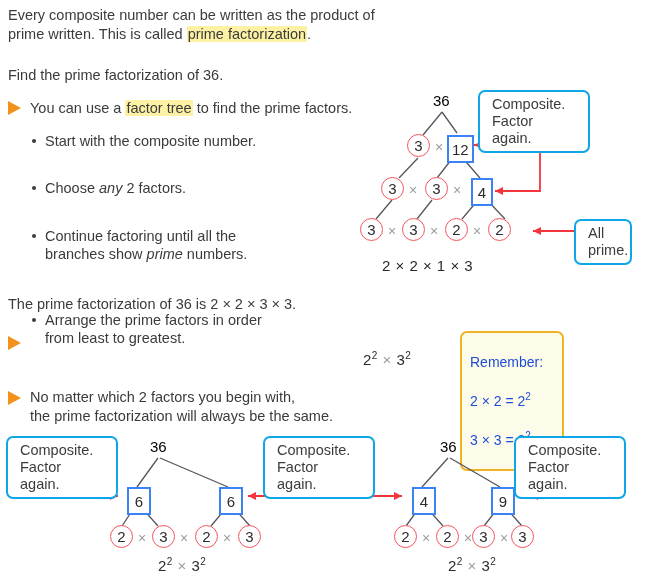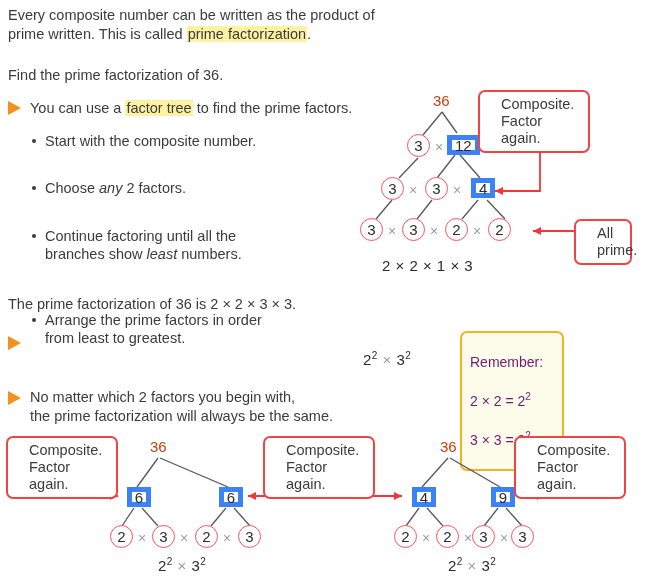--- a/index.html
+++ b/index.html
@@ -27,56 +27,56 @@
     content:"";position:absolute;left:4px;top:7px;
     width:4px;height:4px;border-radius:50%;background:#3b3b3b;
   }
   .tri{
     width:0;height:0;
     border-left:13px solid #f2921d;
     border-top:7px solid transparent;
     border-bottom:7px solid transparent;
   }
   .callout{
-    border:2px solid #ef4444;
+    border:2px solid #0ea5e9;
     border-radius:7px;
     background:#ffffff;
     color:#3b3b3b;
     font-size:14.5px;
     line-height:17px;
-    padding:4px 21px;
+    padding:4px 12px;
     box-sizing:border-box;
     white-space:pre-line;
   }
   .remember{
     border:2px solid #f0b323;
     border-radius:7px;
     background:#fdfbe9;
-    color:#701a75;
+    color:#1d4ed8;
     font-size:14px;
     line-height:17px;
     padding:4px 8px;
     box-sizing:border-box;
     white-space:pre-line;
   }
   .num-circle{
     width:23px;height:23px;border-radius:50%;
     border:1.6px solid #f4545c;
     color:#2c2c2c;font-size:15px;
     display:flex;align-items:center;justify-content:center;
     box-sizing:border-box;background:#fff;
   }
   .num-box{
-    height:20px;min-width:22px;
-    border:5px solid #3b82f6;
+    height:28px;min-width:22px;
+    border:2px solid #3b82f6;
     color:#2c2c2c;font-size:15px;
     display:flex;align-items:center;justify-content:center;
     box-sizing:border-box;background:#fff;padding:0 3px;
   }
-  .plain-num{font-size:15px;color:#c2410c;}
+  .plain-num{font-size:15px;color:#000000;}
   .times{color:#9b9b9b;font-size:14px;}
   .expr{font-size:15px;color:#2c2c2c;letter-spacing:.5px;}
   .expr sup{font-size:10px;}
   svg{position:absolute;left:0;top:0;overflow:visible;pointer-events:none;}
 </style>
 </head>
 <body>
 
 <div class="abs para" style="left:8px;top:6px;width:440px;">
   <span>Every composite number can be written as the product of</span><br>
@@ -90,21 +90,21 @@
   <span>You can use a </span><span class="hl">factor tree</span><span> to find the prime factors.</span>
 </div>
 
 <div class="abs bullet-item" style="left:28px;top:132px;width:300px;">
   <span>Start with the composite number.</span>
 </div>
 <div class="abs bullet-item" style="left:28px;top:161px;width:300px;">
   <span>Choose <i>any</i> 2 factors.</span>
 </div>
 <div class="abs bullet-item" style="left:28px;top:191px;width:250px;">
-  <span>Continue factoring until all the<br>branches show <i>least</i> numbers.</span>
+  <span>Continue factoring until all the<br>branches show <i>prime</i> numbers.</span>
 </div>
 <div class="abs bullet-item" style="left:28px;top:239px;width:260px;">
   <span>Arrange the prime factors in order<br>from least to greatest.</span>
 </div>
 
 <svg width="649" height="584">
   <g stroke="#55555d" stroke-width="1.3" fill="none">
 
     <line x1="442" y1="112" x2="423" y2="135"></line>
     <line x1="442" y1="112" x2="457" y2="133"></line>

